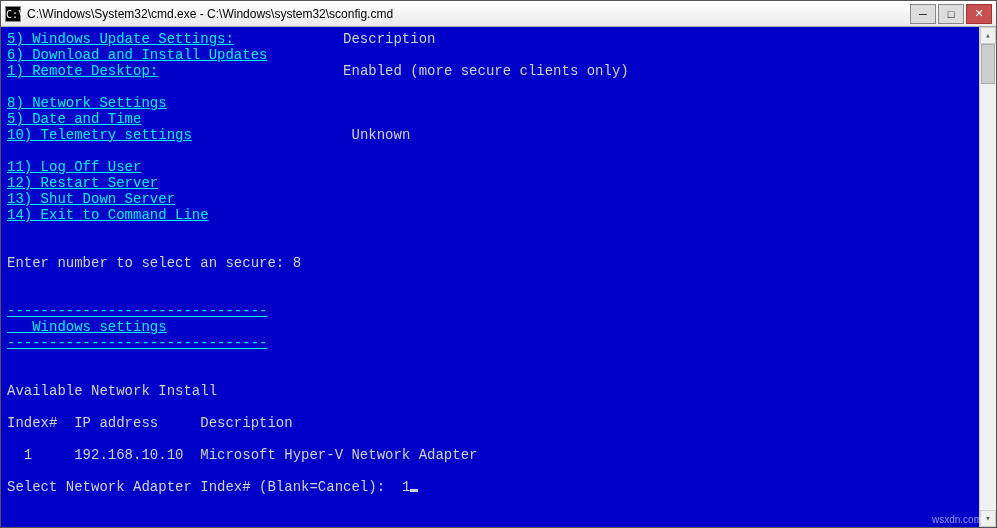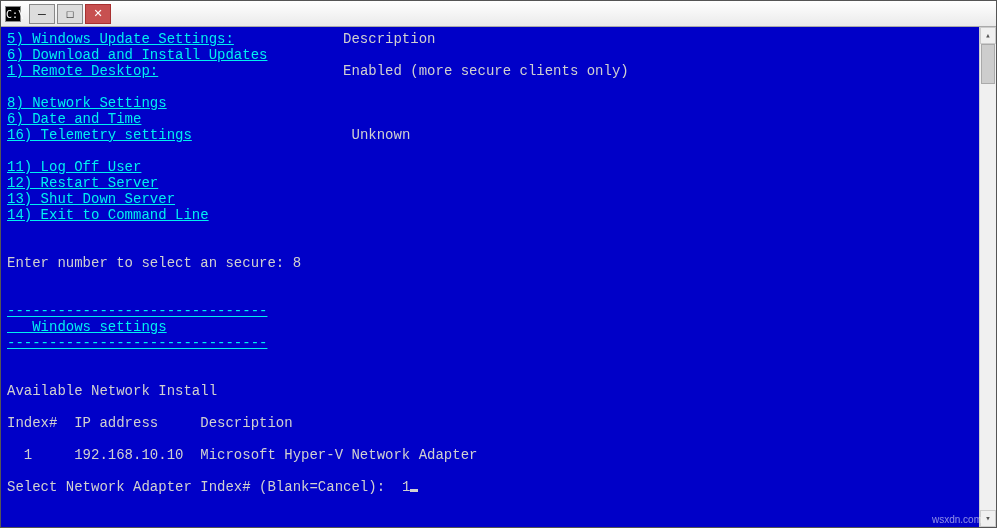--- a/index.html
+++ b/index.html
@@ -121,35 +121,36 @@
     color: rgba(255,255,255,0.55);
   }
 </style>
 </head>
 <body>
 
 <div class="window">
 
   <div class="titlebar">
     <div class="title-icon">C:\</div>
+    <div class="title-text">C:\Windows\System32\cmd.exe - C:\Windows\system32\sconfig.cmd</div>
     <div class="win-controls">
       <div class="win-btn">─</div>
       <div class="win-btn">□</div>
       <div class="win-btn close">✕</div>
     </div>
   </div>
 
   <div class="client">
     <div class="terminal"><span class="cyan"><span>5) Windows Update Settings:</span></span>             <span>Description</span>
 <span class="cyan">6) Download and Install Updates</span>
 <span class="cyan"><span>1) Remote Desktop:</span></span>                      <span>Enabled (more secure clients only)</span>
 
 <span class="cyan">8) Network Settings</span>
-<span class="cyan">6) Date and Time</span>
-<span class="cyan"><span>16) Telemetry settings</span></span>                   <span>Unknown</span>
+<span class="cyan">5) Date and Time</span>
+<span class="cyan"><span>10) Telemetry settings</span></span>                   <span>Unknown</span>
 
 <span class="cyan">11) Log Off User</span>
 <span class="cyan">12) Restart Server</span>
 <span class="cyan">13) Shut Down Server</span>
 <span class="cyan">14) Exit to Command Line</span>
 
 
 <span>Enter number to select an secure: </span><span>8</span>
 
 

